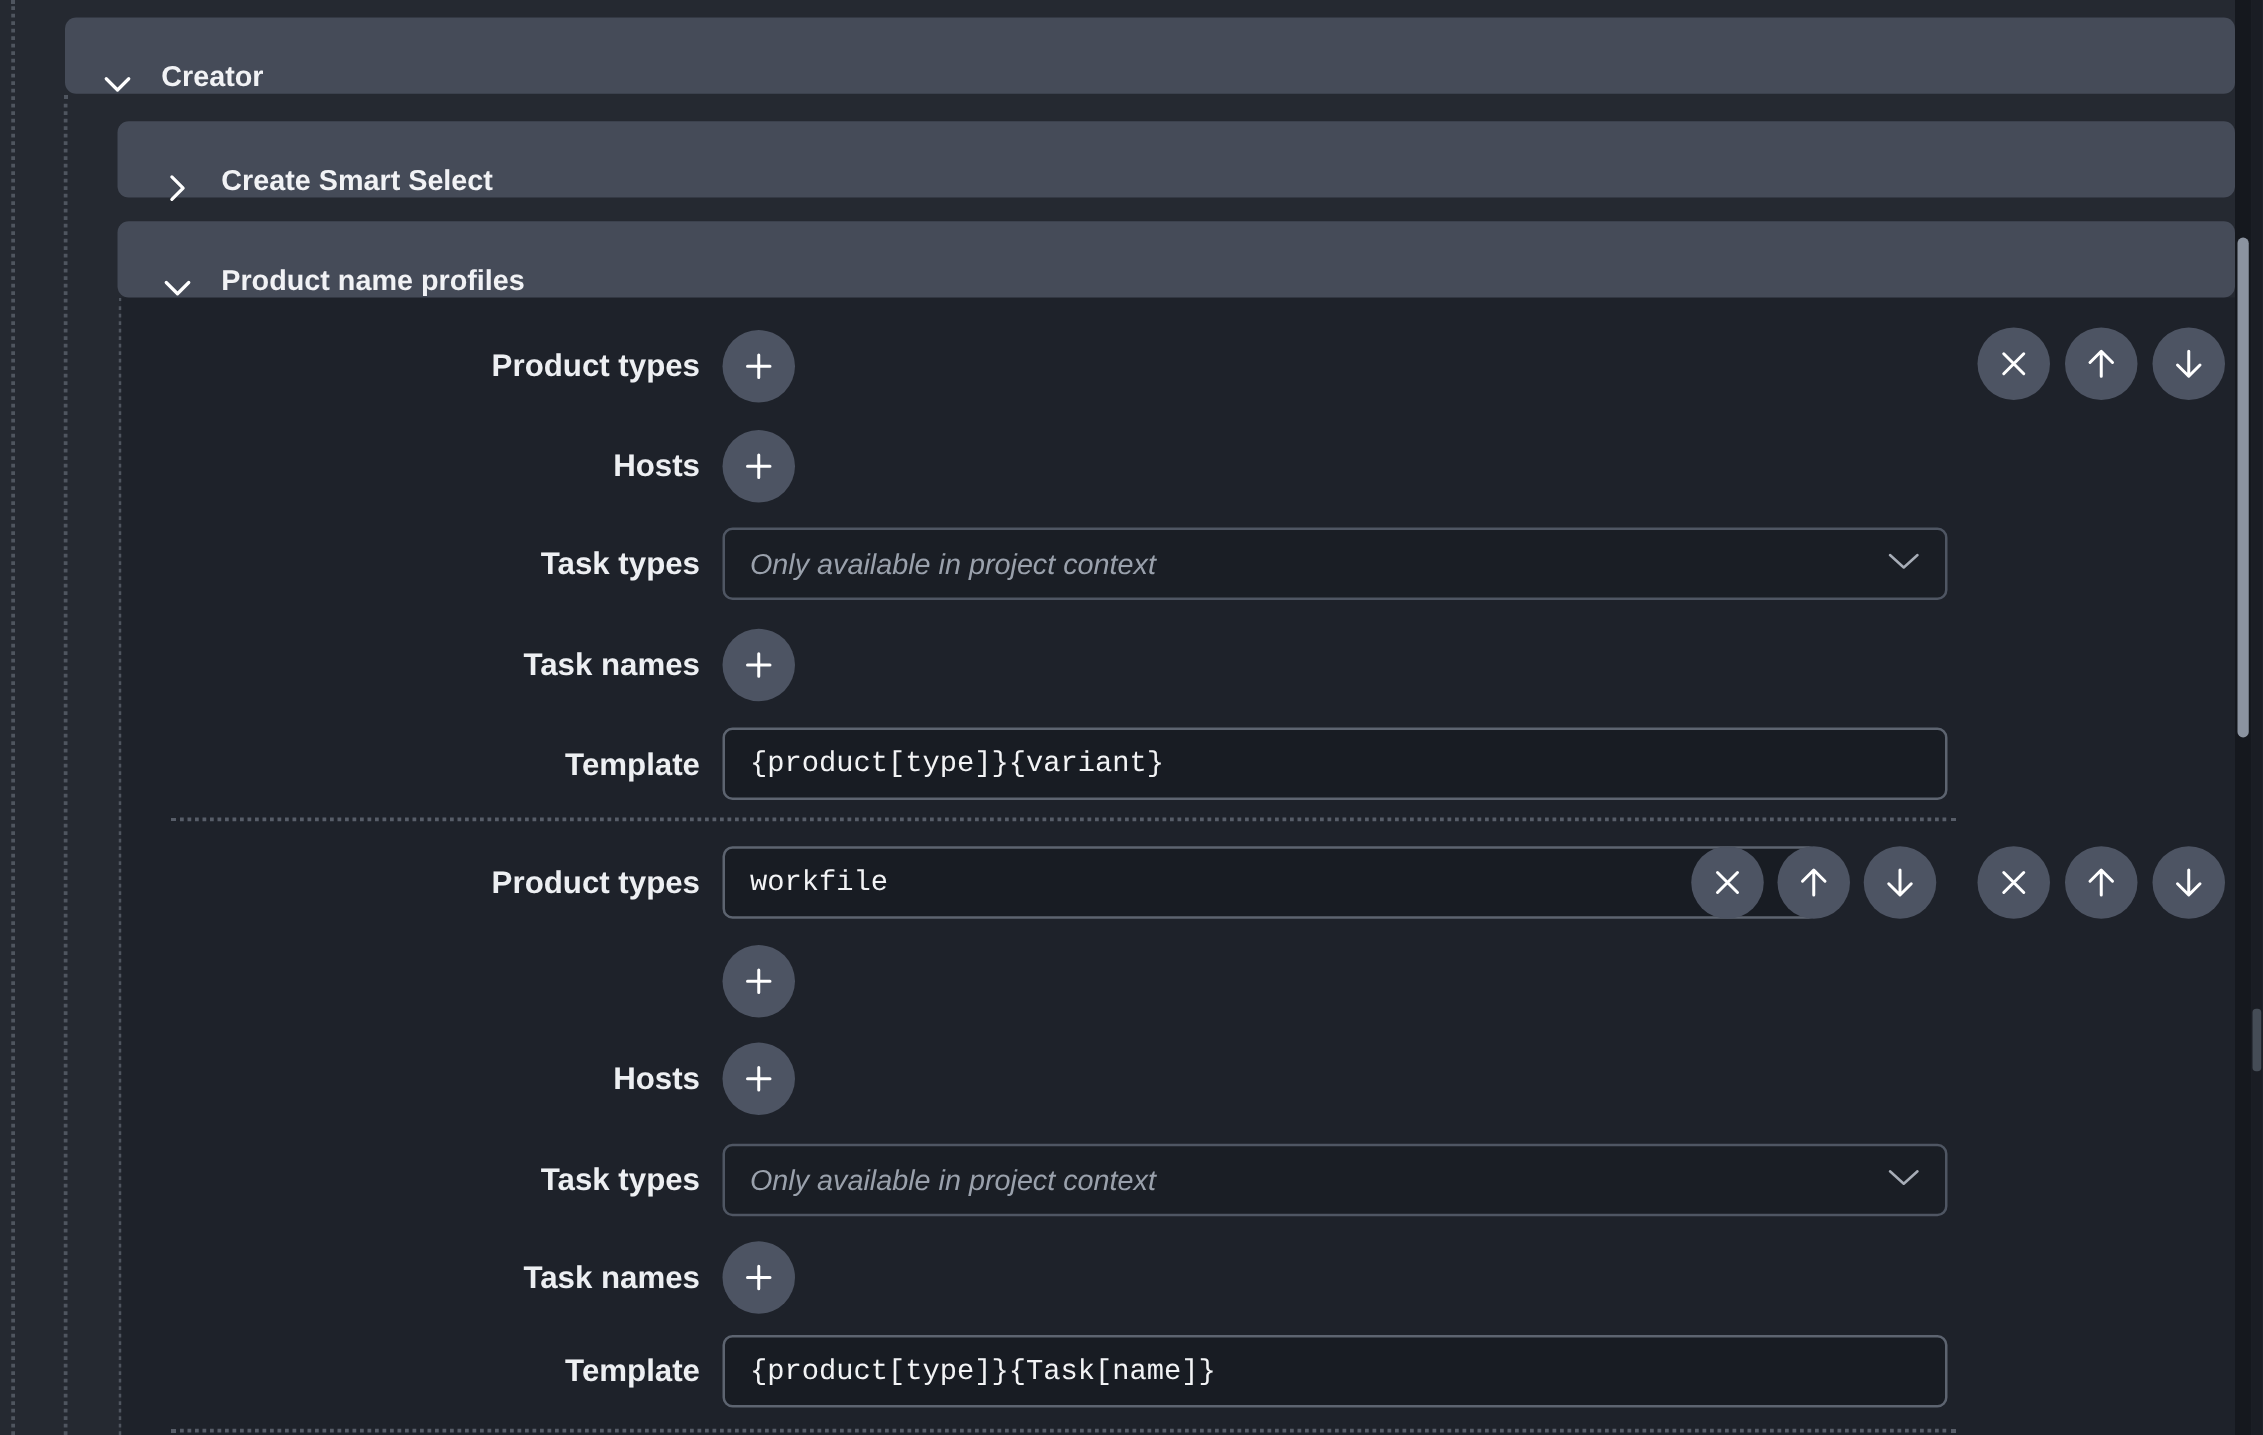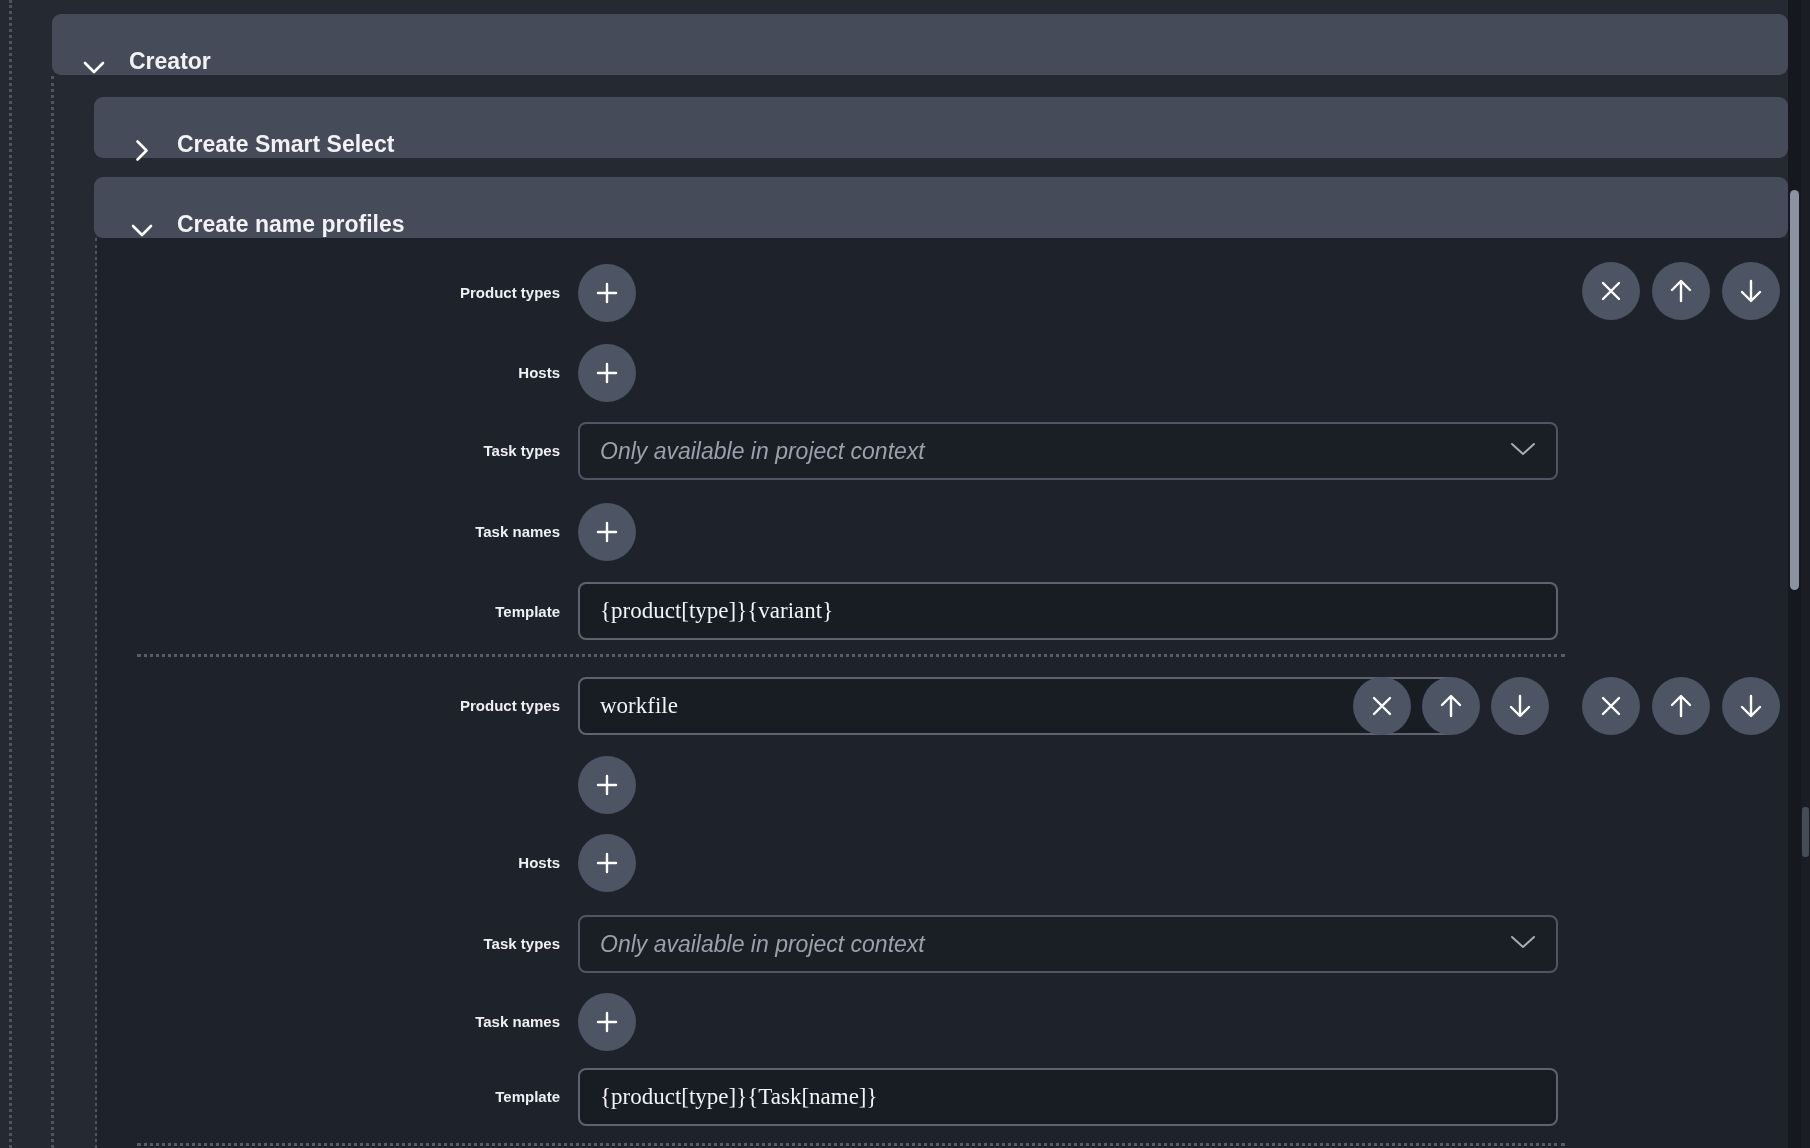--- a/index.html
+++ b/index.html
@@ -21,36 +21,36 @@
   
   .panel{
     position:absolute;background:#1e222a;
   }
   
   .vguide{position:absolute;width:0;border-left:3px dotted #4f555f;}
   .hsep{position:absolute;height:0;border-top:3px dotted #575d68;}
   
   .flabel{
     position:absolute;left:100px;width:460px;text-align:right;
-    font-size:15px;font-weight:700;color:#edeff2;line-height:28px;
+    font-size:25px;font-weight:700;color:#edeff2;line-height:28px;
     white-space:nowrap;
   }
   
   .cbtn{
     position:absolute;width:58px;height:58px;border-radius:50%;
     background:#4d5463;border:none;padding:0;cursor:pointer;
     display:flex;align-items:center;justify-content:center;
   }
   .cbtn svg{display:block;}
   
   .tinput{
     position:absolute;height:58px;box-sizing:border-box;
     background:#181c23;border:2px solid #5d6470;border-radius:8px;
     color:#f2f3f5;font-size:23px;padding:0 20px;
-    font-family:Liberation Serif, serif;
+    font-family:Liberation Mono, monospace;
     outline:none;
   }
   
   .dropdown{
     position:absolute;height:58px;box-sizing:border-box;
     background:#1a1e25;border:2px solid #4f5663;border-radius:8px;
     display:flex;align-items:center;padding:0 20px;cursor:pointer;
   }
   .dropdown .ph{
     flex:1;font-size:23px;font-style:italic;color:#9aa1ac;
@@ -88,21 +88,21 @@
   </span>
   <span>Create Smart Select</span>
 </div>
 
 <div class="hdr" style="left:94px;top:177px;width:1694px;height:61px;">
   <span class="chev" style="margin-left:36px;margin-right:23px;">
     <svg width="24" height="15" viewBox="0 0 24 15">
         <polyline points="3,3 12,12 21,3" fill="none" stroke="#ffffff" stroke-width="2.6" stroke-linecap="round" stroke-linejoin="round"></polyline>
       </svg>
   </span>
-  <span>Create name profiles</span>
+  <span>Product name profiles</span>
 </div>
 
 <div class="flabel" style="top:279px;">Product types</div>
 <button class="cbtn" style="left:578px;top:264px;">
   <span>
       <svg width="28" height="28" viewBox="0 0 28 28">
         <path d="M14 5v18M5 14h18" fill="none" stroke="#ffffff" stroke-width="2.4" stroke-linecap="round"></path>
       </svg>
     </span>
 </button>

